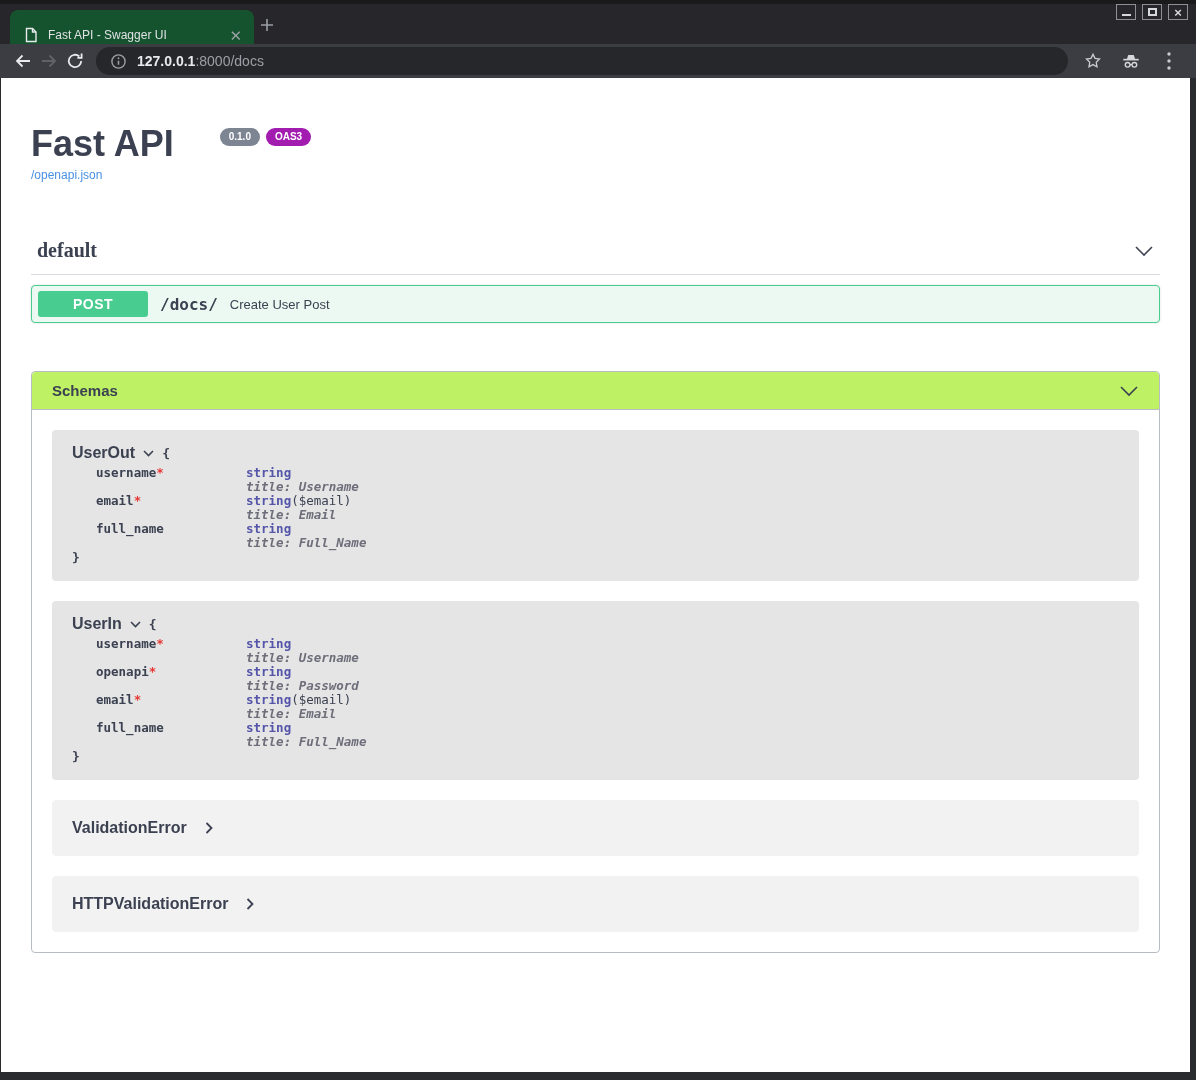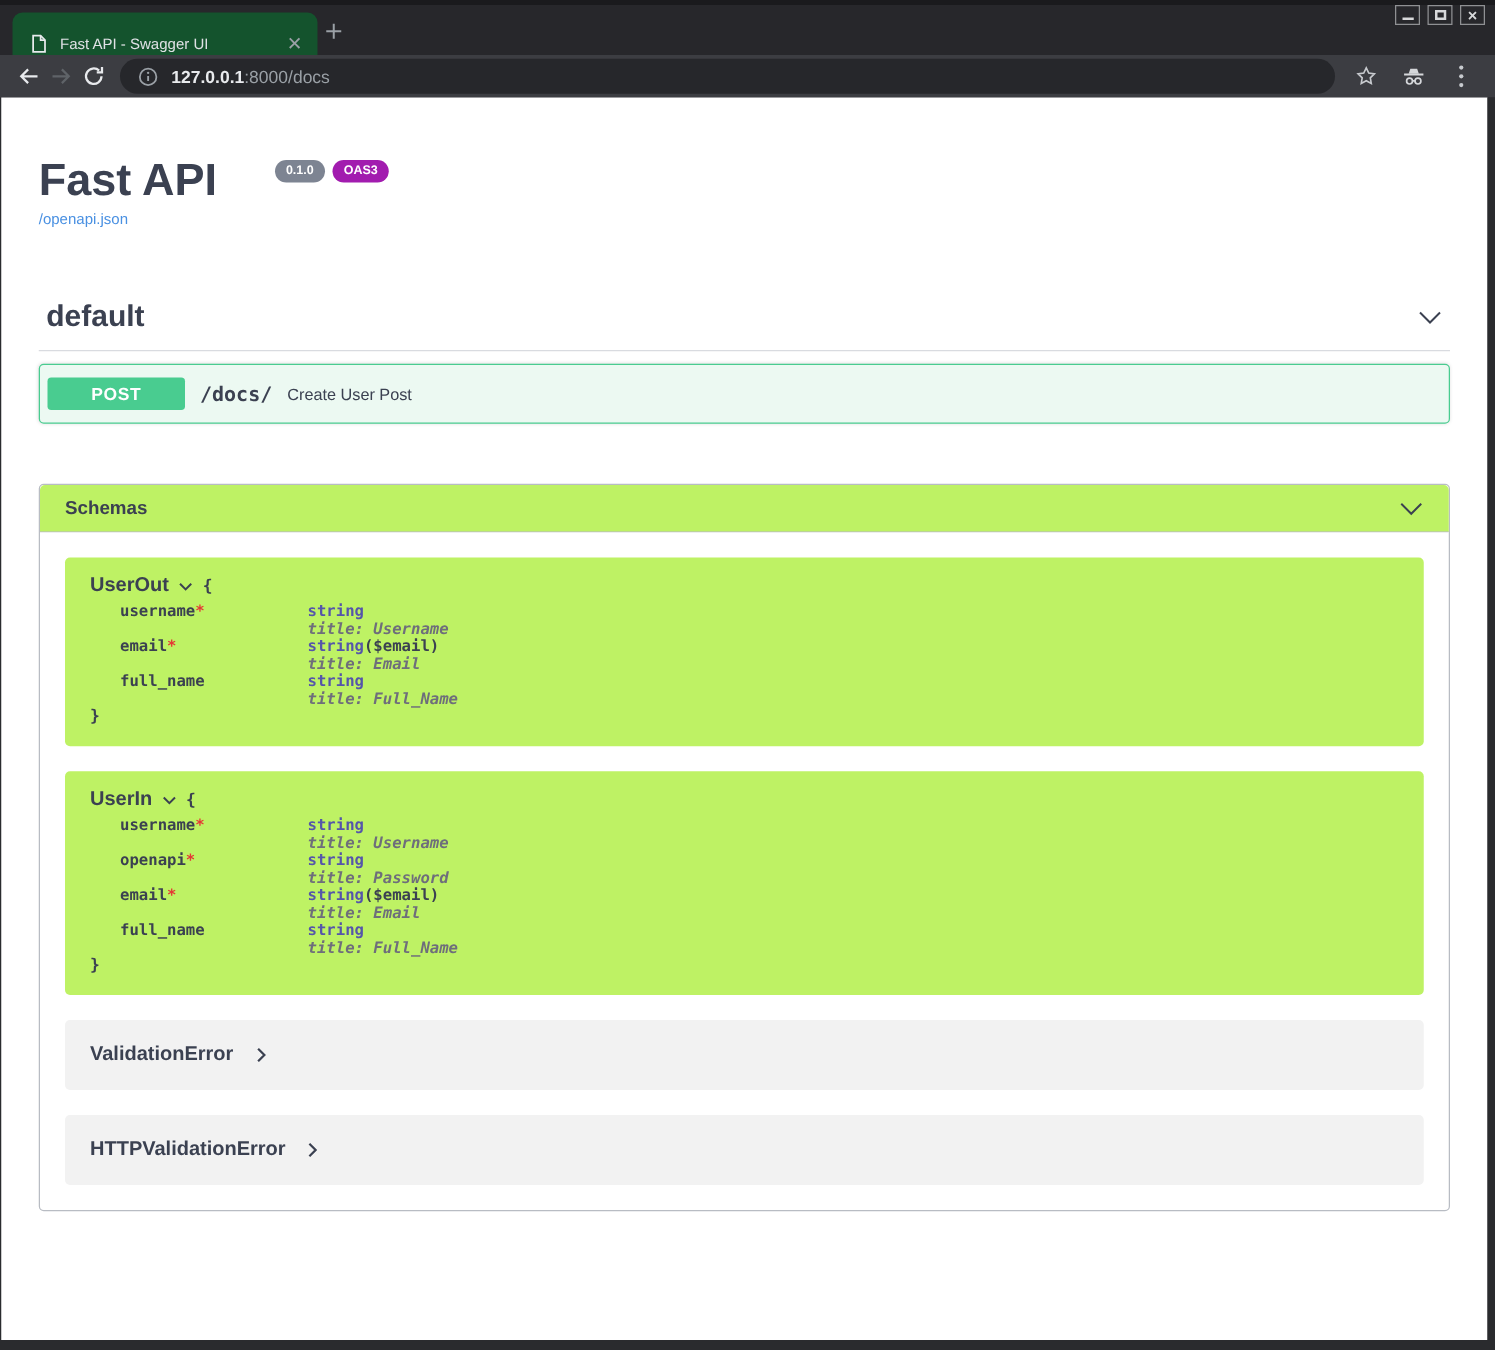--- a/index.html
+++ b/index.html
@@ -35,44 +35,44 @@
   .api-title-row { display:flex; align-items:flex-start;gap:36px; }
   .api-title { font-size:36px; line-height:40px; font-weight:700; color:#3b4151; }
   .badges { display:flex; gap:6px; margin:4px 0 0 10px; }
   .badge { font-size:10px; font-weight:700; color:#fff; padding:3px 9px; border-radius:10px; line-height:1.2; }
   .badge-version { background:#7d8492; }
   .badge-oas { background:#a21caf; }
   .spec-link { display:inline-block; margin-top:4px; font-size:12px; color:#4990e2; text-decoration:none; cursor:pointer; }
 
   .tag-section { margin:56px 30px 0 30px; }
   .tag-header { display:flex; align-items:center; justify-content:space-between; padding:0 6px 12px 6px; border-bottom:1px solid #d9dbe0; cursor:pointer; }
-  .tag-name { font-size:24px; font-weight:700; color:#3b4151; }
-
-  .opblock { margin-top:10px; border:1px solid #49cc90; background:#ecf9f2; border-radius:4px; height:48px; display:flex; align-items:center; padding:0 6px; cursor:pointer; box-shadow:0 0 3px rgba(0,0,0,.12); }
+  .tag-name { font-size:20px; font-weight:700; color:#3b4151;font-family:Liberation Serif, serif; }
+
+  .opblock { margin-top:10px; border:1px solid #49cc90; background:#ecf9f2; border-radius:4px; height:38px; display:flex; align-items:center; padding:0 6px; cursor:pointer; box-shadow:0 0 3px rgba(0,0,0,.12); }
   .opblock-method { width:110px; height:26px; background:#49cc90; border-radius:3px; color:#fff; font-weight:700; font-size:14px; display:flex; align-items:center; justify-content:center; letter-spacing:.5px; }
   .opblock-path { font-family:"DejaVu Sans Mono", monospace; font-weight:700; font-size:16px; color:#3b4151; margin-left:12px; }
   .opblock-summary { font-size:13px; color:#3b4151; margin-left:12px; }
 
   .models { margin:48px 30px 0 30px; border:1px solid #b8bcc3; border-radius:4px; }
   .models-header { display:flex; align-items:center; justify-content:space-between; padding:10px 20px; border-bottom:1px solid #b8bcc3; background:#bef264; border-radius:4px 4px 0 0; cursor:pointer; }
   .models-title { font-size:15px; font-weight:700; color:#3b4151; }
   .models-body { padding:20px; }
 
-  .model-box { background:#bef264; border-radius:4px; padding:14px 20px 16px 20px; margin-bottom:20px; }
+  .model-box { background:#e5e5e5; border-radius:4px; padding:14px 20px 16px 20px; margin-bottom:20px; }
   .model-box:last-child { margin-bottom:0; }
   .model-title-row { display:flex; align-items:center; gap:8px; cursor:pointer; }
   .model-title { font-size:16px; font-weight:700; color:#3b4151; }
   .brace { font-family:"DejaVu Sans Mono", monospace; font-weight:700; font-size:13px; color:#3b4151; }
   .props { margin:4px 0 0 24px; }
   .prop-row { display:flex; }
   .prop-name { width:150px; font-family:"DejaVu Sans Mono", monospace; font-weight:700; font-size:12.5px; line-height:14px; color:#3b4151; }
   .star { color:#e53935; }
   .prop-def { font-family:"DejaVu Sans Mono", monospace; font-size:12.5px; line-height:14px; }
   .prop-type { color:#5555aa; font-weight:700; }
-  .prop-format { color:#3b4151; font-weight:700; }
+  .prop-format { color:#3b4151; font-weight:400; }
   .prop-title-line { font-style:italic; font-weight:700; color:#6e6e7b; }
   .model-collapsed { background:#f2f2f2; border-radius:4px; height:56px; display:flex; align-items:center; gap:18px; padding:0 20px; margin-bottom:20px; cursor:pointer; }
   .model-collapsed:last-child { margin-bottom:0; }
 
   .frame-right { position:absolute; top:78px; right:0; width:6px; height:1002px; background:#2a2b2e; }
   .frame-bottom { position:absolute; bottom:0; left:0; width:1196px; height:8px; background:#2a2b2e; }
 
   svg { display:block; }
 </style>
 </head>

